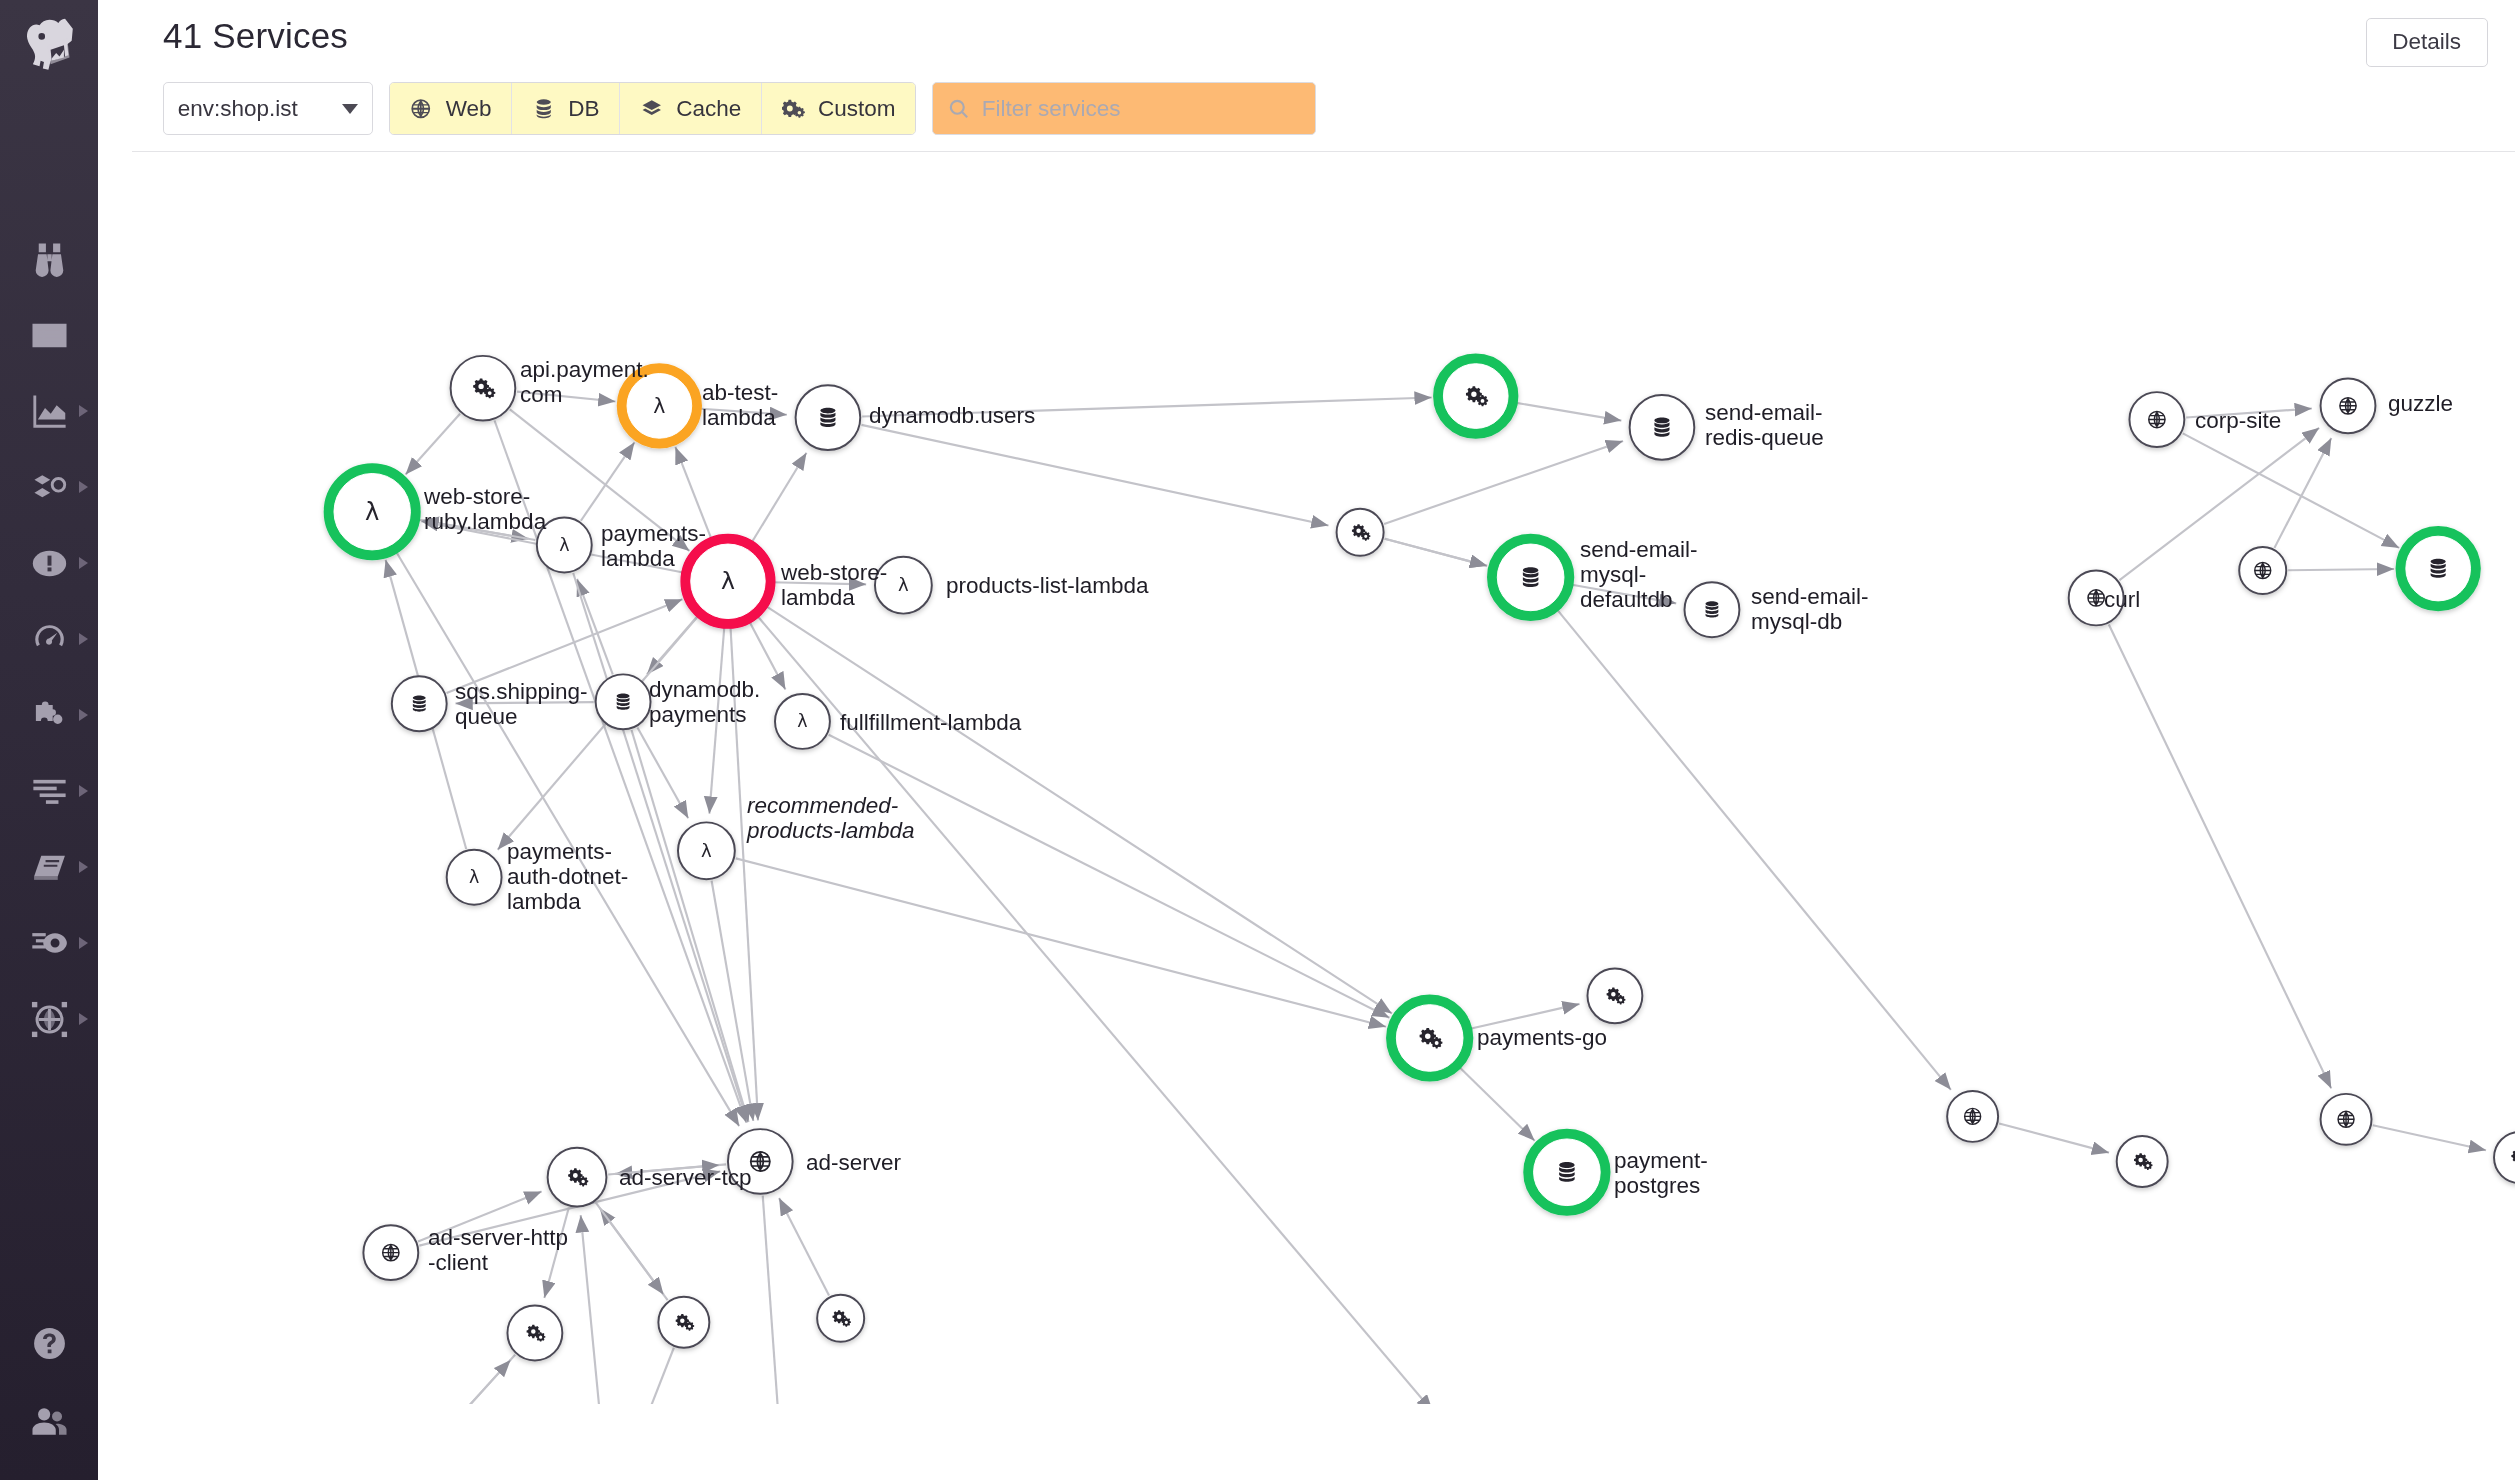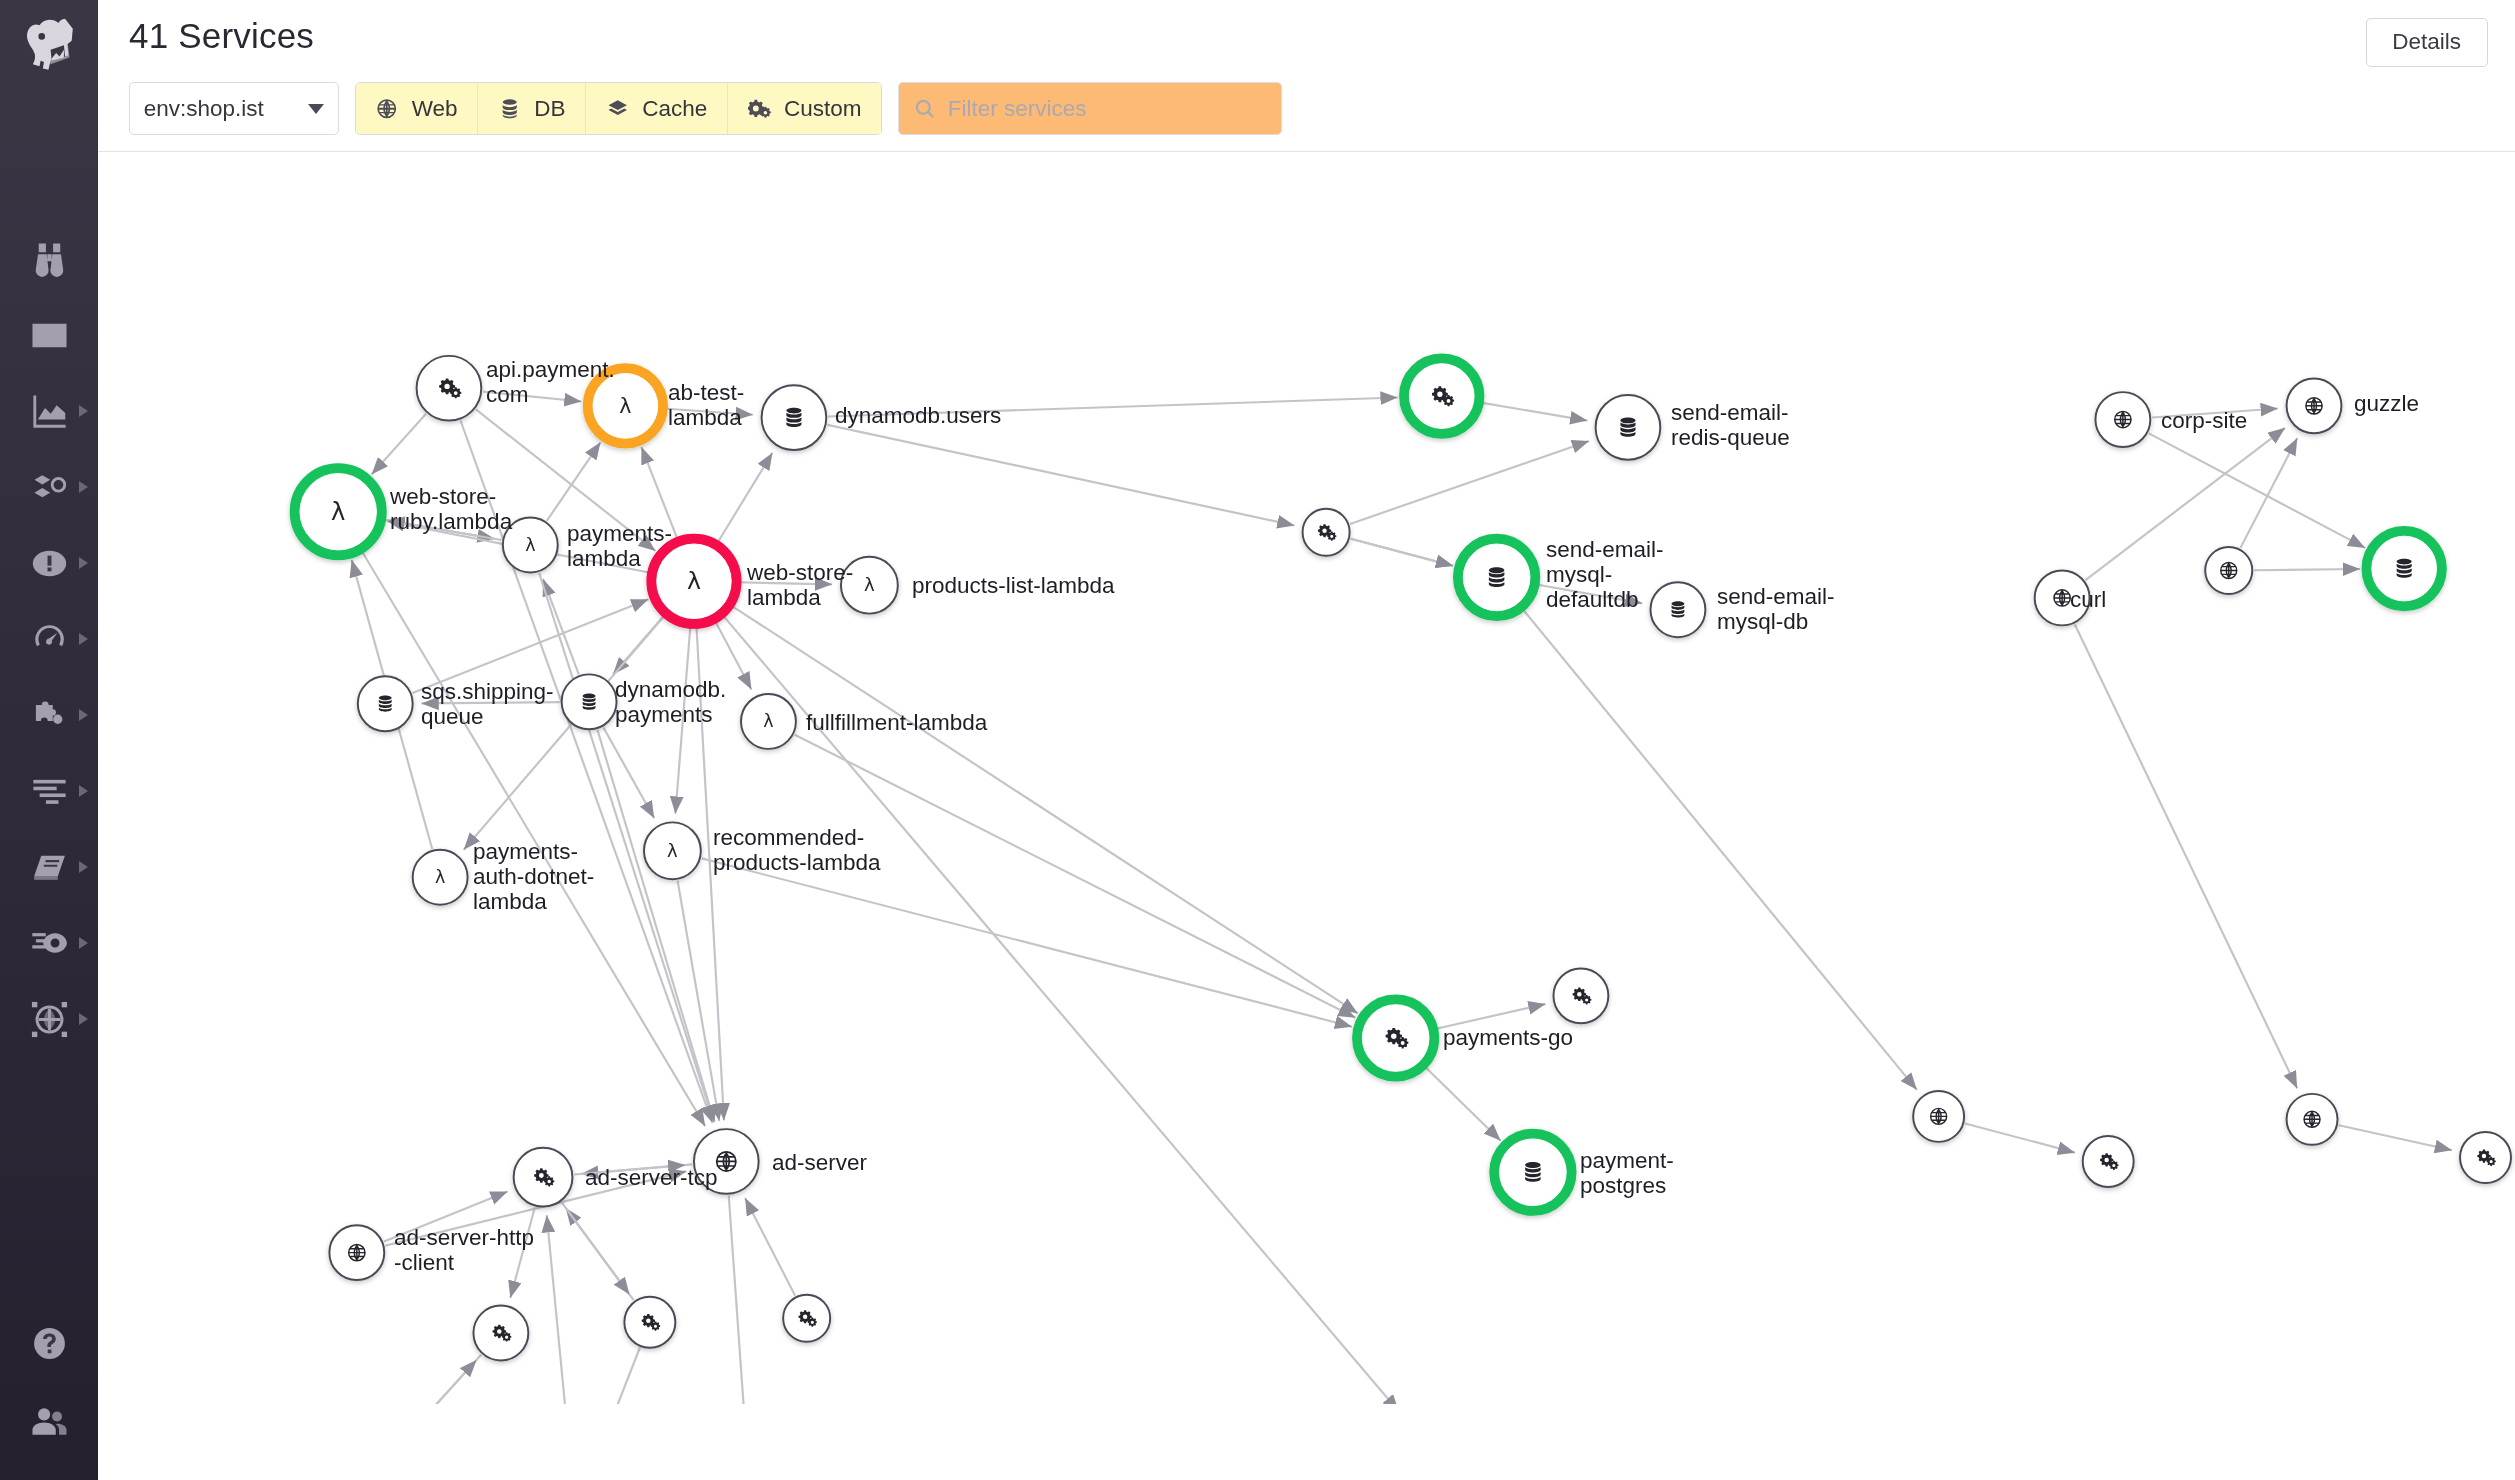--- a/index.html
+++ b/index.html
@@ -34,21 +34,21 @@
     position: absolute; right: 9.8px; top: 50%; margin-top: -5.9px;
     width: 0; height: 0;
     border-left: 9.8px solid #6d6578;
     border-top: 6.9px solid transparent;
     border-bottom: 6.9px solid transparent;
   }
   .nav-bottom { position: absolute; bottom: 19.6px; left: 0; width: 98px; }
   .nav-bottom .nav-item { height: 78px; }
 
   
-  .main { flex: 1; position: relative; height: 1404px; background: #fff; }
+  .main { flex: 1; position: relative; height: 1404px; background: #fff; margin-left: 34px; }
 
   .topbar {
     position: relative; height: 152px;
     border-bottom: 1px solid #e4e4e7; background: #fff;
   }
   .page-title {
     position: absolute; left: 31px; top: 15.7px;
     font-size: 35px; color: #2b2834; font-weight: 400; letter-spacing: 0.2px;
   }
   .details-btn {
@@ -667,21 +667,21 @@
           <div class="node-label" style="left: 469px; top: 368px;">payments-
 lambda</div>
           <div class="node-label" style="left: 649px; top: 407px;">web-store-
 lambda</div>
           <div class="node-label" style="left: 814px; top: 420px;">products-list-lambda</div>
           <div class="node-label" style="left: 323px; top: 526px;">sqs.shipping-
 queue</div>
           <div class="node-label" style="left: 517px; top: 524px;">dynamodb.
 payments</div>
           <div class="node-label" style="left: 708px; top: 557px;">fullfillment-lambda</div>
-          <div class="node-label" style="left: 615px; top: 672px;">recommended-
+          <div class="node-label" style="left: 615px; top: 640px; font-style: italic;">recommended-
 products-lambda</div>
           <div class="node-label" style="left: 375px; top: 686px;">payments-
 auth-dotnet-
 lambda</div>
           <div class="node-label" style="left: 1573px; top: 247px;">send-email-
 redis-queue</div>
           <div class="node-label" style="left: 1448px; top: 384px;">send-email-
 mysql-
 defaultdb</div>
           <div class="node-label" style="left: 1619px; top: 431px;">send-email-

